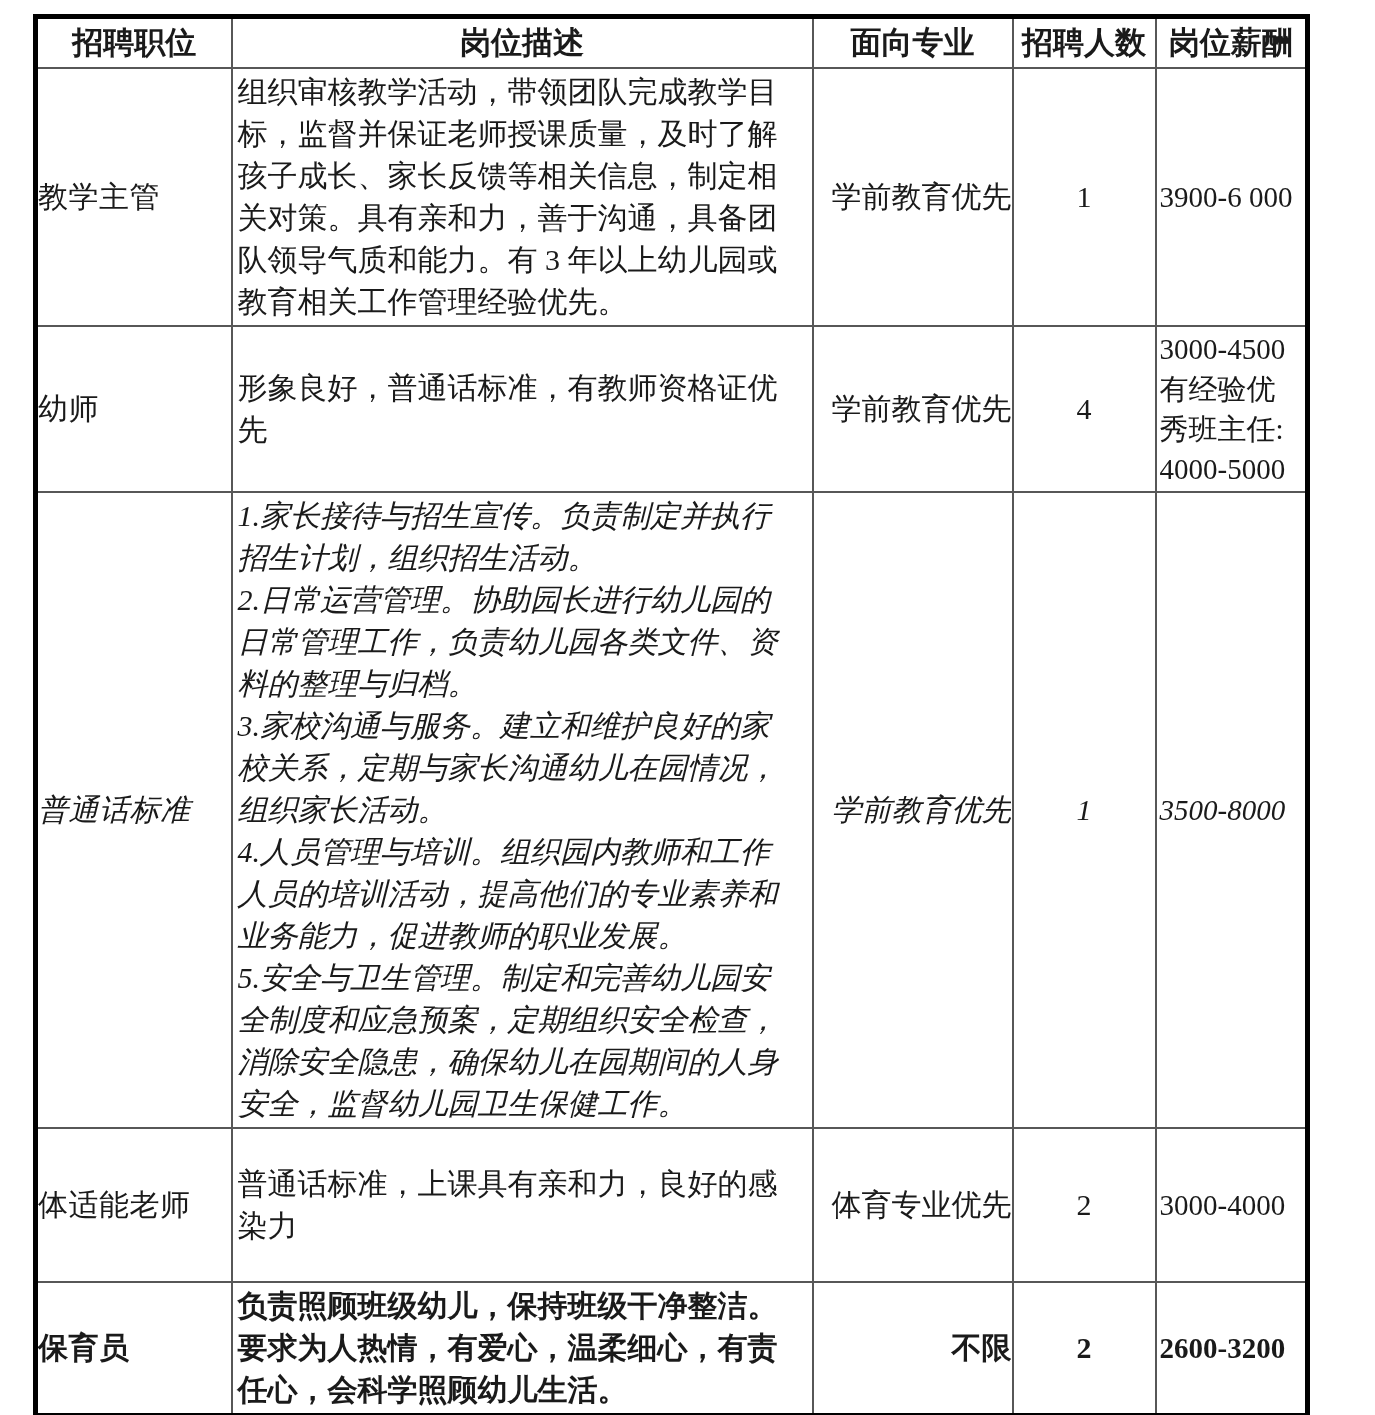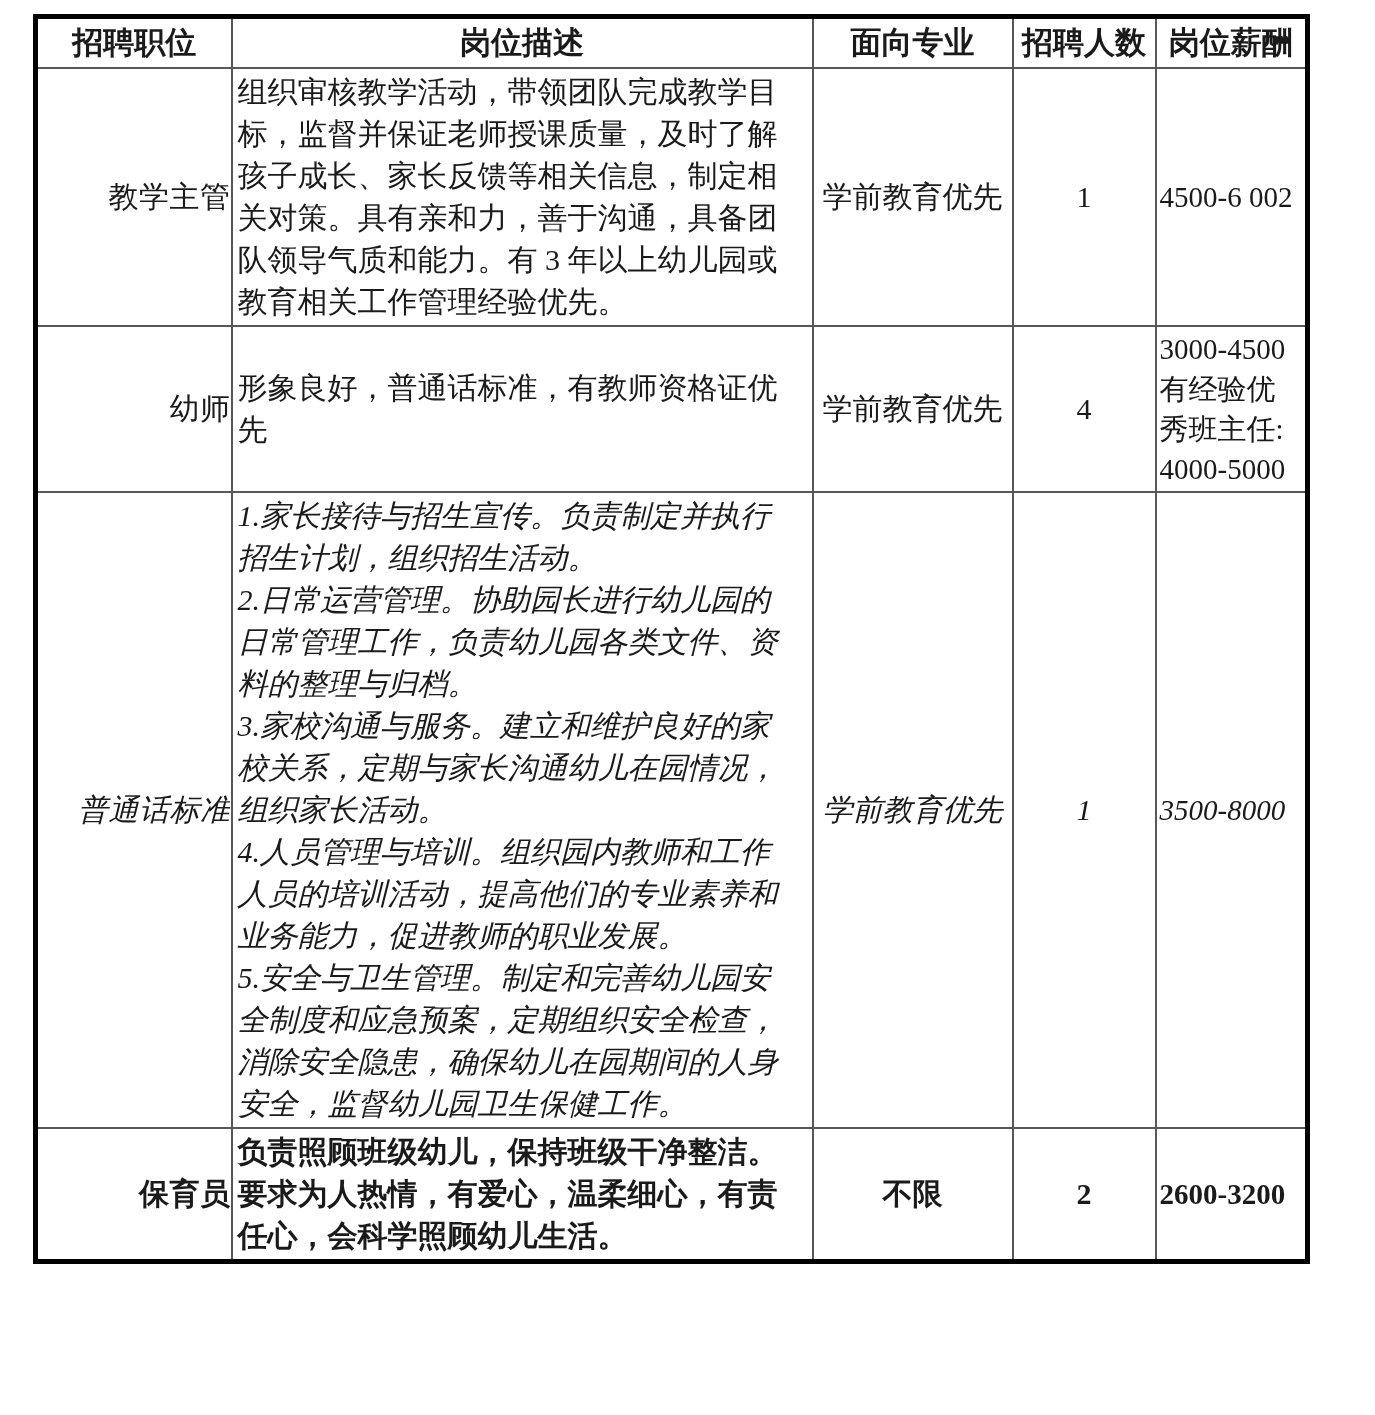--- a/index.html
+++ b/index.html
@@ -34,30 +34,30 @@
   th {
     font-size: 31px;
     font-weight: bold;
     text-align: center;
     height: 44px;
     padding: 2px 0;
     font-family: Liberation Serif, serif;
   }
   td { font-size: 30px; border-radius: 16px; }
   .cell-position {
-    text-align: right;
+    text-align: left;
     letter-spacing: 0.5px;
   }
   .cell-desc {
     text-align: left;
     padding: 2px 2px 2px 5px;
     line-height: 42px;
     white-space: pre-line;
   }
-  .cell-major { text-align: center; margin-top: 13px; }
+  .cell-major { text-align: right; margin-top: 13px; }
   .cell-count { text-align: center; }
   .cell-salary {
     text-align: left;
     padding-left: 3px;
     line-height: 40px;
     font-size: 29px;
     white-space: pre;
   }
   tr.row-1 td { height: 252px; }
   tr.row-2 td { height: 160px; }
@@ -90,21 +90,21 @@
       <tr class="row-1">
         <td class="cell-position">教学主管</td>
         <td class="cell-desc">组织审核教学活动，带领团队完成教学目
 标，监督并保证老师授课质量，及时了解
 孩子成长、家长反馈等相关信息，制定相
 关对策。具有亲和力，善于沟通，具备团
 队领导气质和能力。有 3 年以上幼儿园或
 教育相关工作管理经验优先。</td>
         <td class="cell-major">学前教育优先</td>
         <td class="cell-count">1</td>
-        <td class="cell-salary">4500-6 002</td>
+        <td class="cell-salary">3900-6 000</td>
       </tr>
       <tr class="row-2">
         <td class="cell-position">幼师</td>
         <td class="cell-desc">形象良好，普通话标准，有教师资格证优
 先</td>
         <td class="cell-major">学前教育优先</td>
         <td class="cell-count">4</td>
         <td class="cell-salary">3000-4500
 有经验优
 秀班主任:
@@ -124,20 +124,28 @@
 人员的培训活动，提高他们的专业素养和
 业务能力，促进教师的职业发展。
 5.安全与卫生管理。制定和完善幼儿园安
 全制度和应急预案，定期组织安全检查，
 消除安全隐患，确保幼儿在园期间的人身
 安全，监督幼儿园卫生保健工作。</td>
         <td class="cell-major">学前教育优先</td>
         <td class="cell-count">1</td>
         <td class="cell-salary">3500-8000</td>
       </tr>
+      <tr class="row-4">
+        <td class="cell-position">体适能老师</td>
+        <td class="cell-desc">普通话标准，上课具有亲和力，良好的感
+染力</td>
+        <td class="cell-major">体育专业优先</td>
+        <td class="cell-count">2</td>
+        <td class="cell-salary">3000-4000</td>
+      </tr>
       <tr class="row-5">
         <td class="cell-position">保育员</td>
         <td class="cell-desc">负责照顾班级幼儿，保持班级干净整洁。
 要求为人热情，有爱心，温柔细心，有责
 任心，会科学照顾幼儿生活。</td>
         <td class="cell-major">不限</td>
         <td class="cell-count">2</td>
         <td class="cell-salary">2600-3200</td>
       </tr>
     </tbody>

